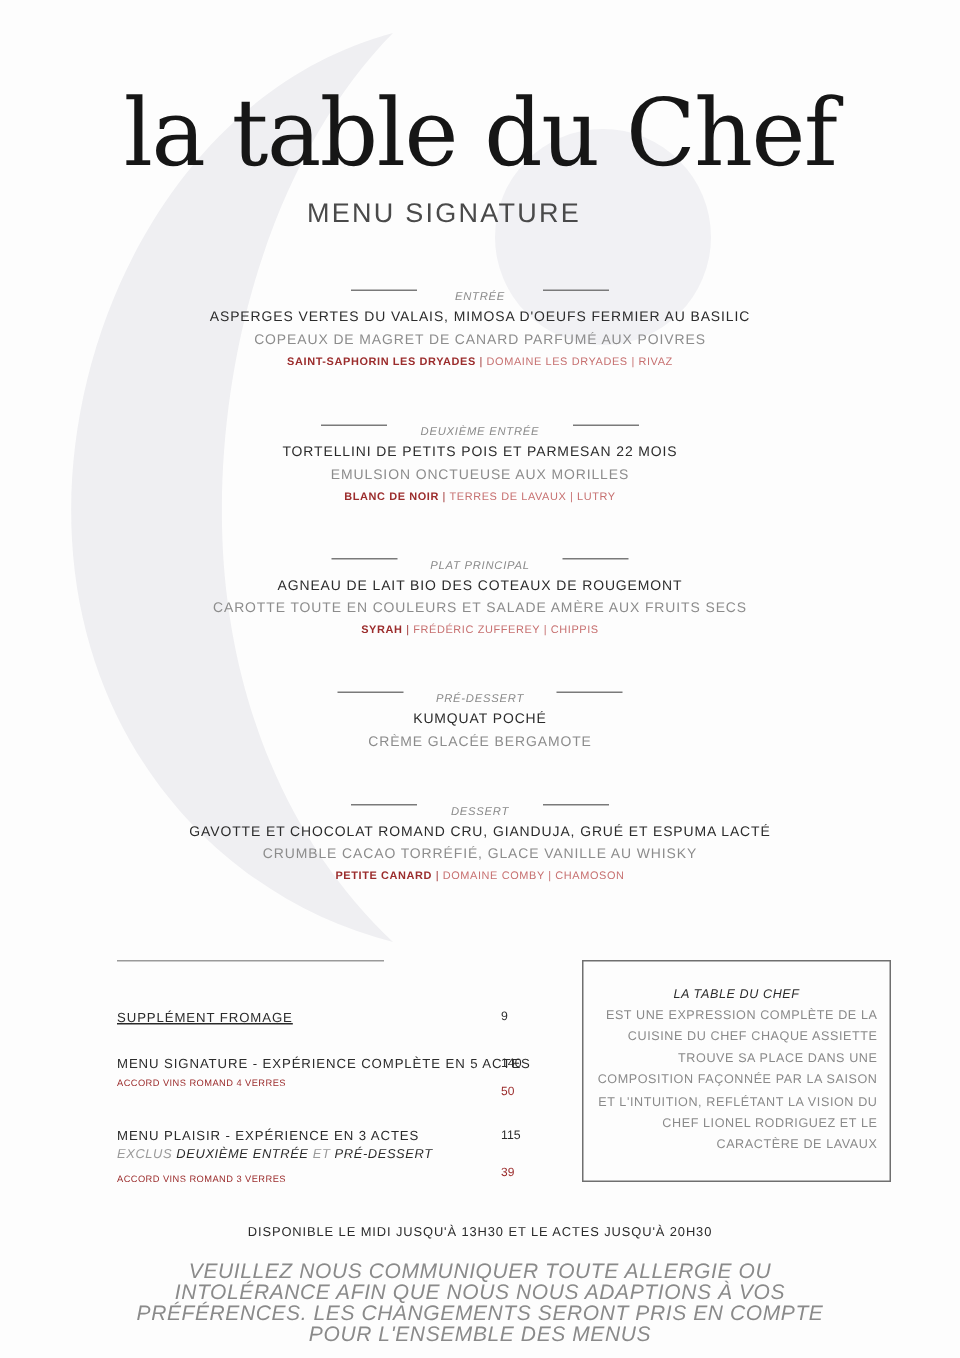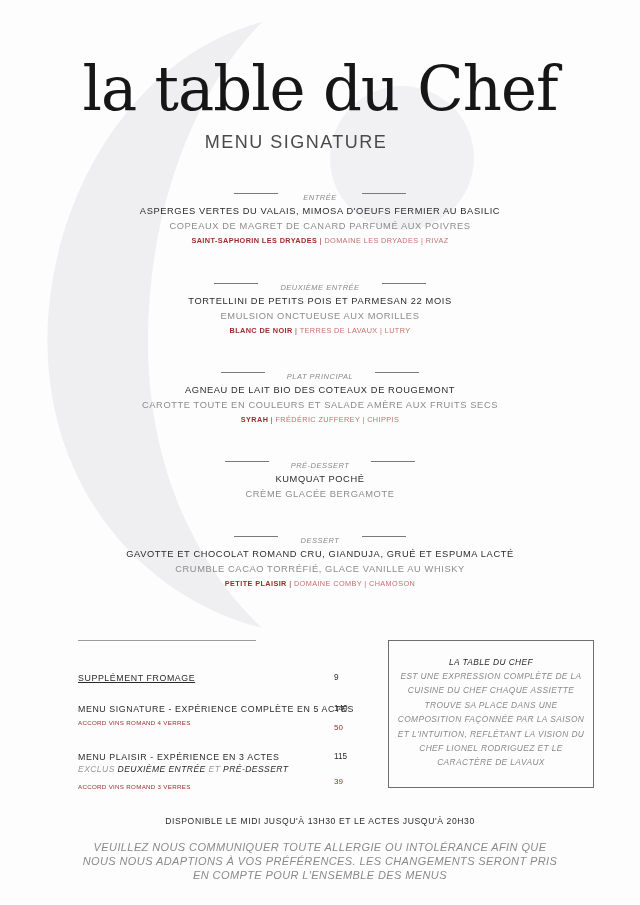--- a/index.html
+++ b/index.html
@@ -44,29 +44,29 @@
   .price-row .sub-price { position:absolute; left:256px; font-size:8px; color:#9b2c2c; }
   .price-row .note { font-size:8.6px; font-style:italic; letter-spacing:0.4px; margin-top:2px; }
   .price-row .note .muted { color:#9a9a9a; }
   .price-row .note .strong { color:#2b2b2b; }
 
   .infobox {
     position:absolute; left:388px; top:640px; width:206px; height:148px; box-sizing:border-box;
     border:1px solid #6f6f6f; text-align:center; padding-top:14px; background:#fdfdfd;
   }
   .infobox .title { font-size:8.4px; font-style:italic; color:#2b2b2b; letter-spacing:0.4px; line-height:14px; }
-  .infobox .body { font-size:8.4px; font-style:italic; color:#8a8a8a; letter-spacing:0.4px; line-height:14.4px; padding:0 8px; }
+  .infobox .body { font-size:8.4px; color:#8a8a8a; letter-spacing:0.4px; line-height:14.4px; padding:0 8px;text-align:right; }
 
   .availability {
     position:absolute; top:816px; left:0; width:640px; text-align:center;
     font-size:8.6px; letter-spacing:0.6px; color:#2b2b2b;
   }
   .allergy {
     position:absolute; top:840px; left:80px; width:480px; text-align:center;
-    font-size:11px; font-style:italic; letter-spacing:0.4px; color:#8a8a8a; line-height:14px;
+    font-size:14px; font-style:italic; letter-spacing:0.4px; color:#8a8a8a; line-height:14px;
   }
 </style>
 </head>
 <body>
 
 <svg class="watermark" viewBox="0 0 640 905" width="640" height="905">
   <path d="M 262 22
            C 120 60, 40 220, 48 360
            C 56 500, 150 600, 262 628
            C 190 560, 150 460, 148 350
@@ -130,21 +130,21 @@
 
   <div class="course" style="top:536px;">
     <div class="course-head">
       <span class="rule"></span>
       <span class="label">DESSERT</span>
       <span class="rule"></span>
     </div>
     <div class="dish">GAVOTTE ET CHOCOLAT ROMAND CRU, GIANDUJA, GRUÉ ET ESPUMA LACTÉ</div>
     <div class="garnish">CRUMBLE CACAO TORRÉFIÉ, GLACE VANILLE AU WHISKY</div>
     <div class="wine">
-      <span class="name">PETITE PLAISIR</span><span class="sep"> | </span><span class="producer">DOMAINE COMBY | CHAMOSON</span>
+      <span class="name">PETITE CANARD</span><span class="sep"> | </span><span class="producer">DOMAINE COMBY | CHAMOSON</span>
     </div>
   </div>
 
   <div class="left-rule"></div>
 
   <div class="price-row" style="top:673px;text-decoration:underline;">
     <div class="item">SUPPLÉMENT FROMAGE</div>
     <div class="price">9</div>
   </div>
 

